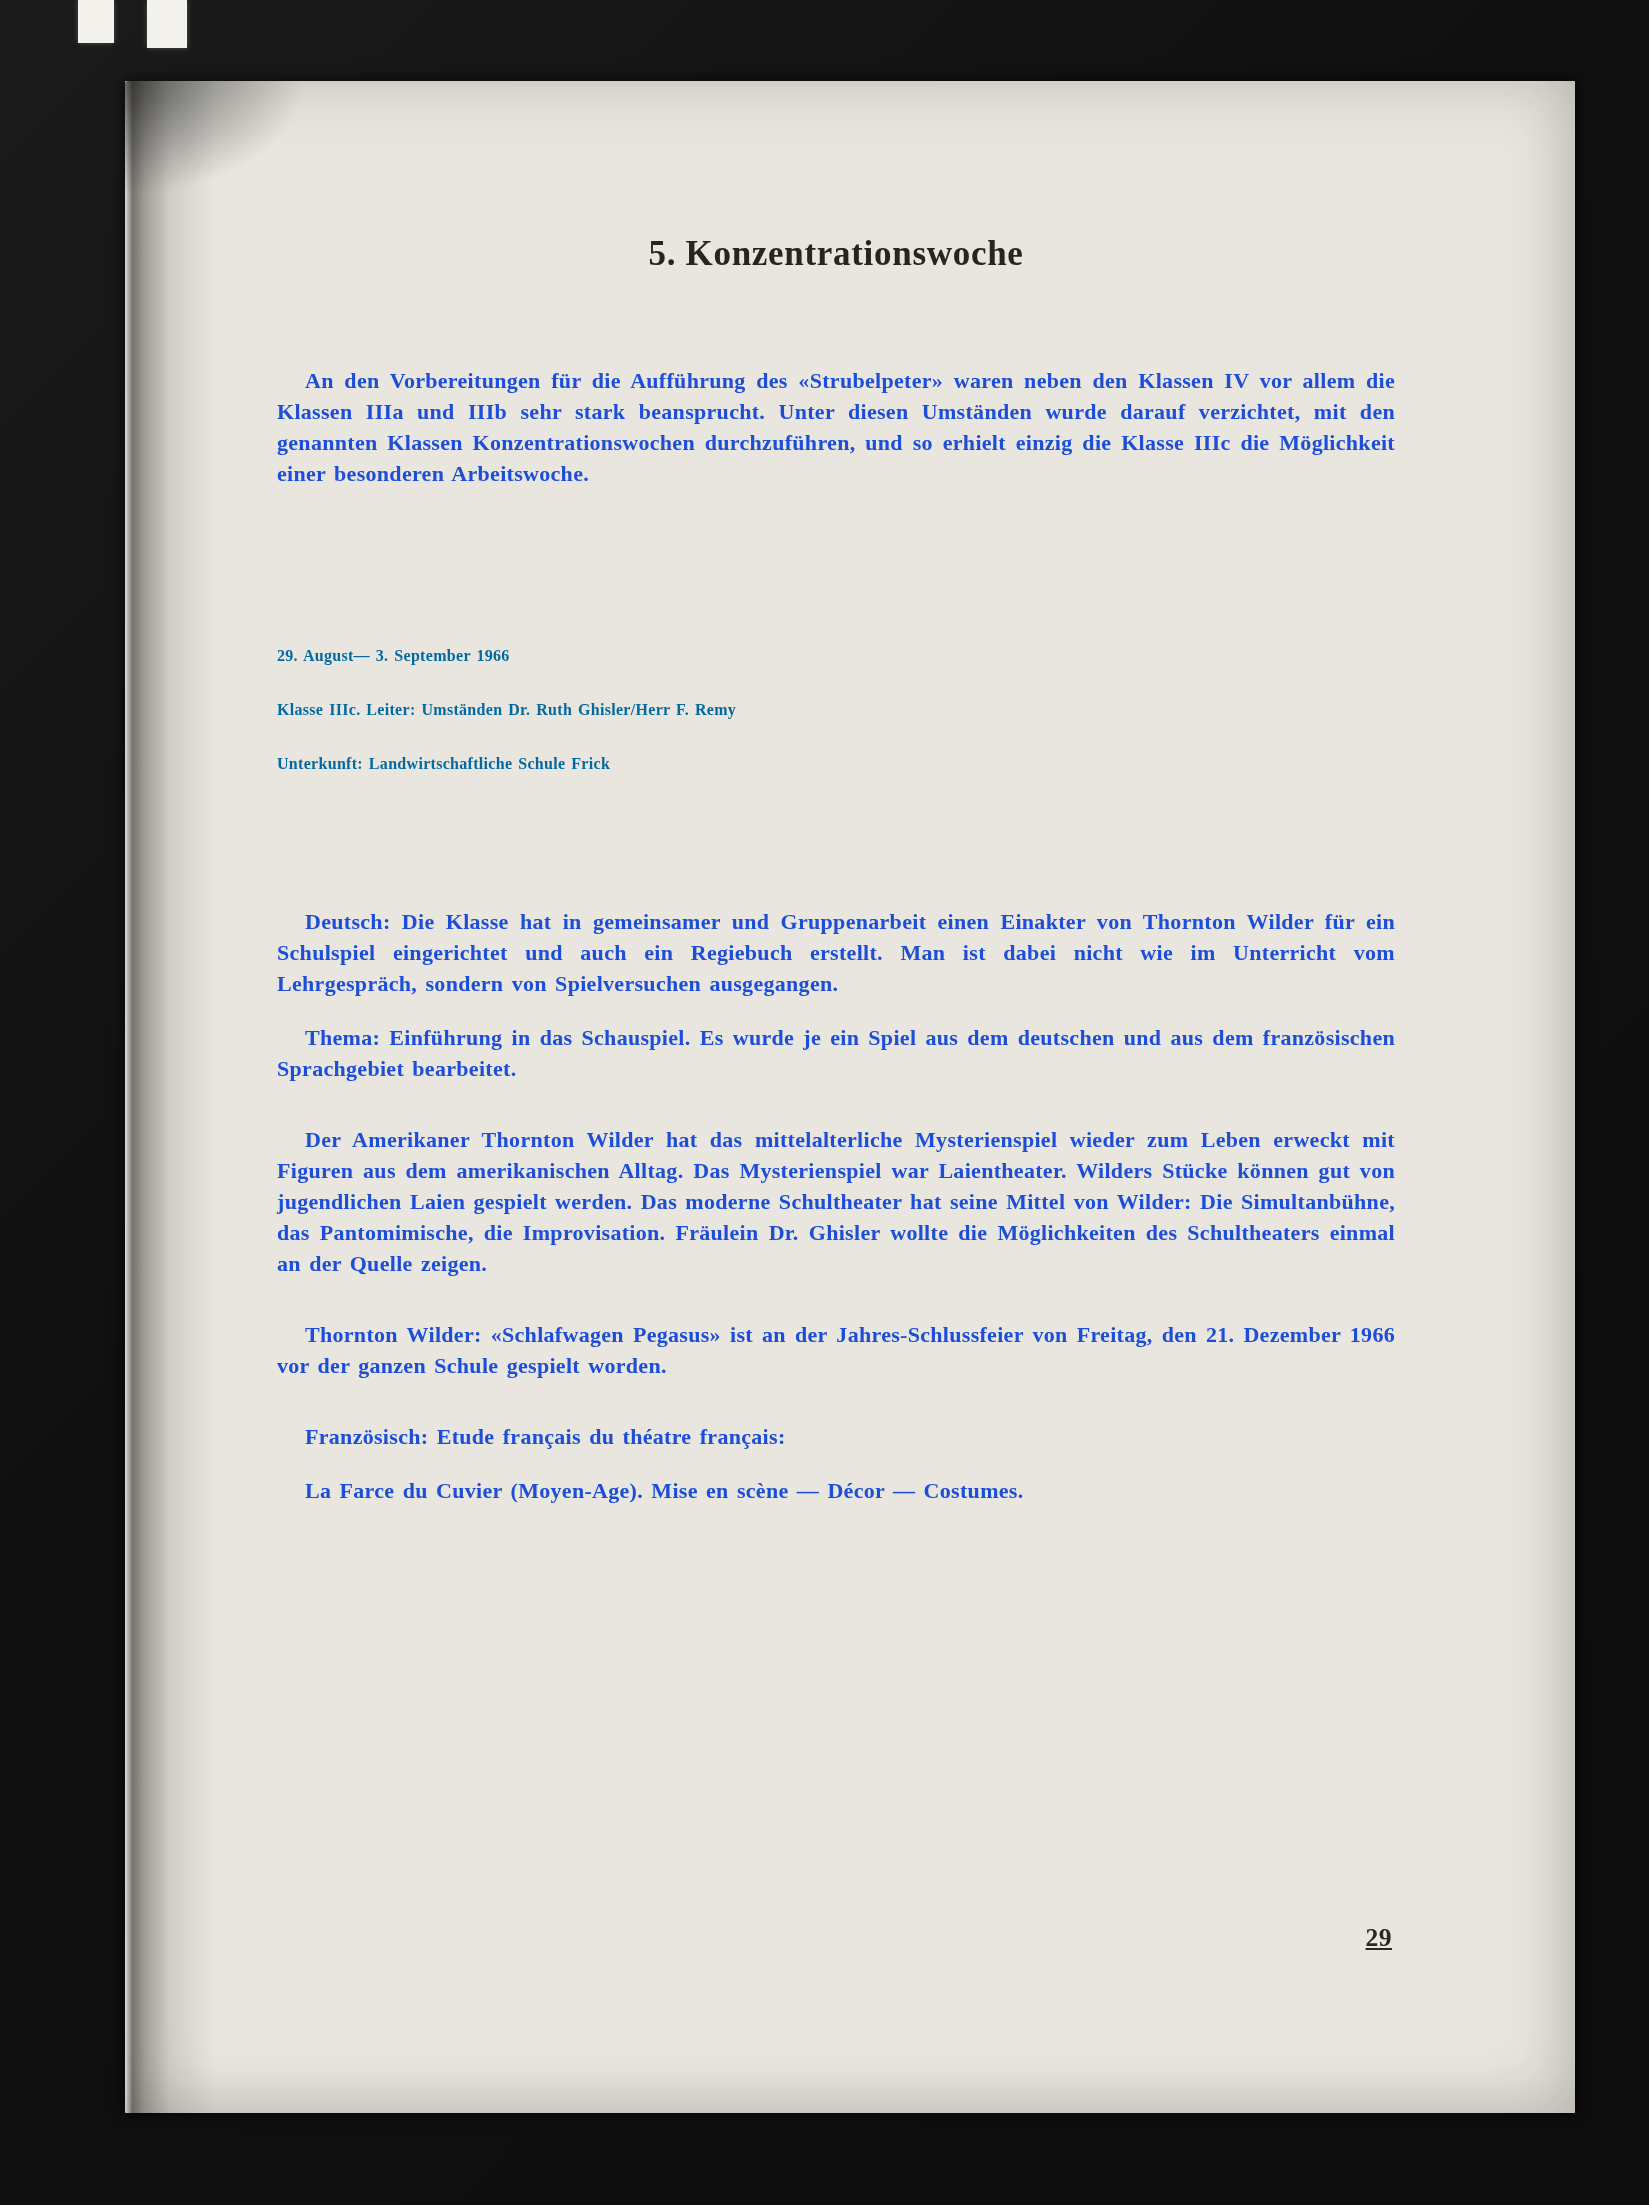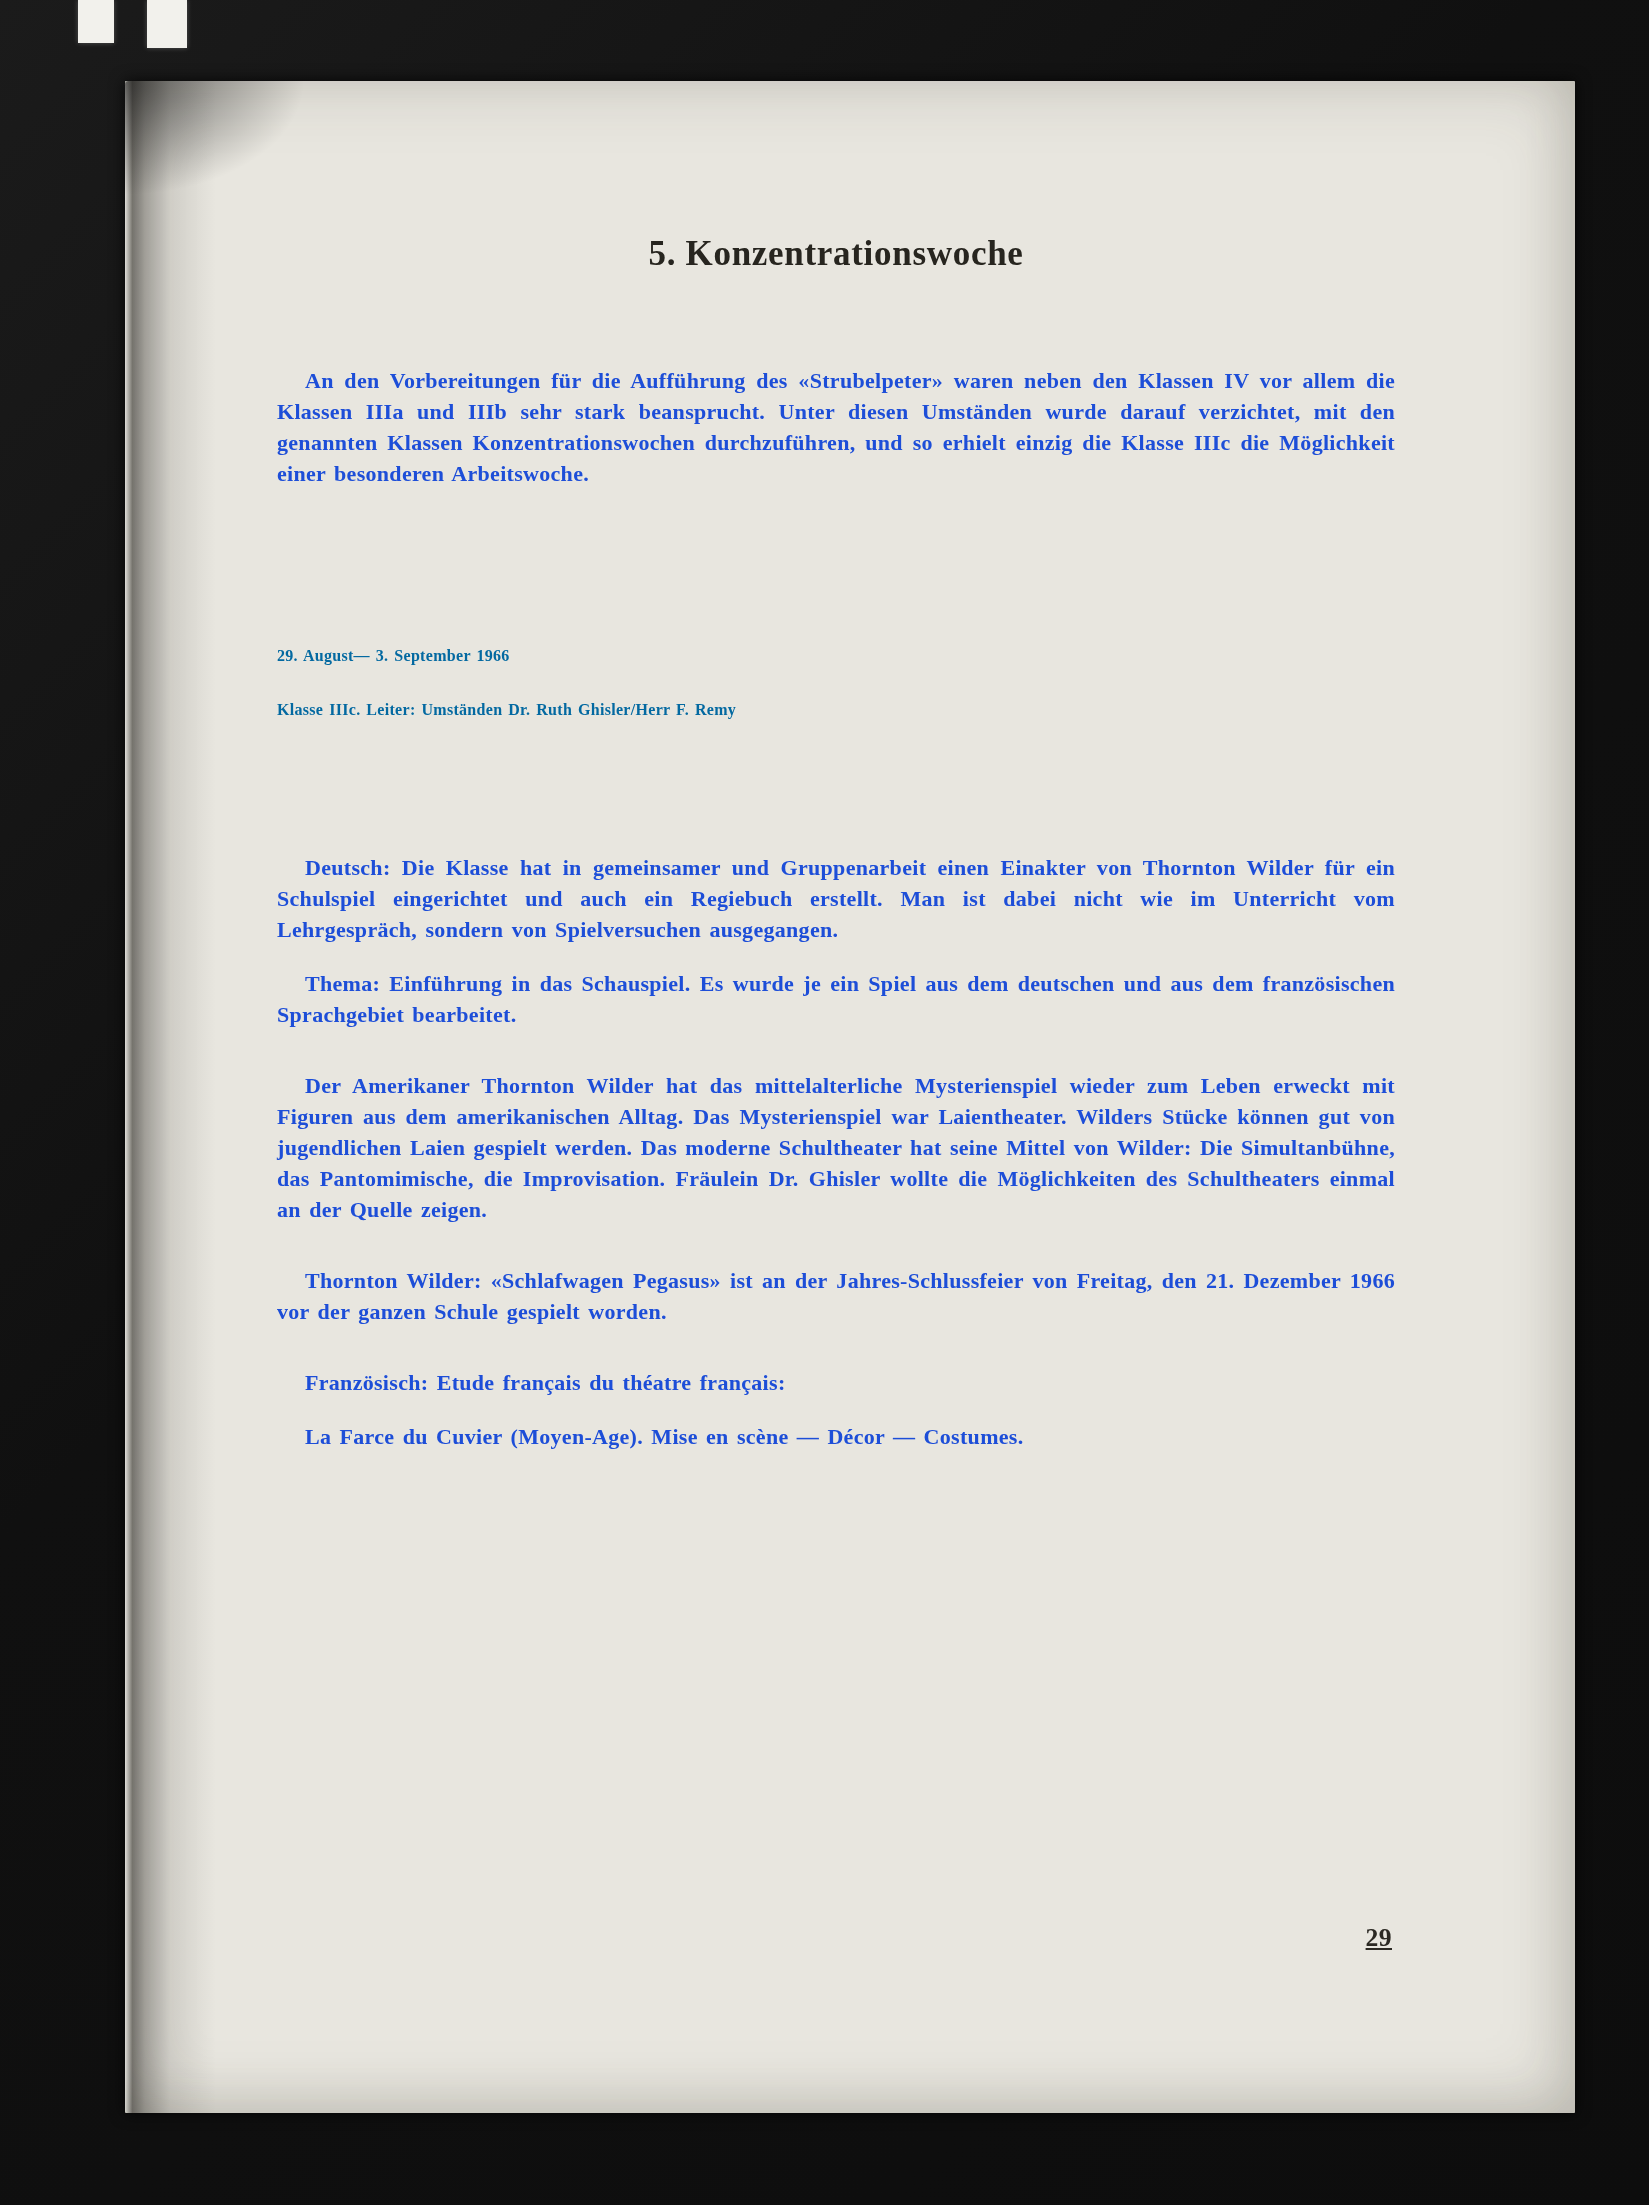--- a/index.html
+++ b/index.html
@@ -130,20 +130,21 @@
 
     <div class="content">
 
       <h1 class="title">5. Konzentrationswoche</h1>
 
       <p class="body intro">An den Vorbereitungen für die Aufführung des «Strubelpeter» waren neben den Klassen IV vor allem die Klassen IIIa und IIIb sehr stark beansprucht. Unter diesen Umständen wurde darauf verzichtet, mit den genannten Klassen Konzentrationswochen durchzuführen, und so erhielt einzig die Klasse IIIc die Möglichkeit einer besonderen Arbeitswoche.</p>
 
       <div class="meta">
         <p>29. August— 3. September 1966</p>
         <p>Klasse IIIc. Leiter: Umständen Dr. Ruth Ghisler/Herr F. Remy</p>
+        <p>Unterkunft: Landwirtschaftliche Schule Frick</p>
       </div>
 
       <div class="bodytext">
         <p class="body">Deutsch: Die Klasse hat in gemeinsamer und Gruppenarbeit einen Einakter von Thornton Wilder für ein Schulspiel eingerichtet und auch ein Regiebuch erstellt. Man ist dabei nicht wie im Unterricht vom Lehrgespräch, sondern von Spielversuchen ausgegangen.</p>
         <p class="body">Thema: Einführung in das Schauspiel. Es wurde je ein Spiel aus dem deutschen und aus dem französischen Sprachgebiet bearbeitet.</p>
         <p class="body gap-lg">Der Amerikaner Thornton Wilder hat das mittelalterliche Mysterienspiel wieder zum Leben erweckt mit Figuren aus dem amerikanischen Alltag. Das Mysterienspiel war Laientheater. Wilders Stücke können gut von jugendlichen Laien gespielt werden. Das moderne Schultheater hat seine Mittel von Wilder: Die Simultanbühne, das Pantomimische, die Improvisation. Fräulein Dr. Ghisler wollte die Möglichkeiten des Schultheaters einmal an der Quelle zeigen.</p>
         <p class="body gap-lg">Thornton Wilder: «Schlafwagen Pegasus» ist an der Jahres-Schlussfeier von Freitag, den 21. Dezember 1966 vor der ganzen Schule gespielt worden.</p>
         <p class="body gap-lg">Französisch: Etude français du théatre français:</p>
         <p class="body">La Farce du Cuvier (Moyen-Age). Mise en scène — Décor — Costumes.</p>
       </div>

